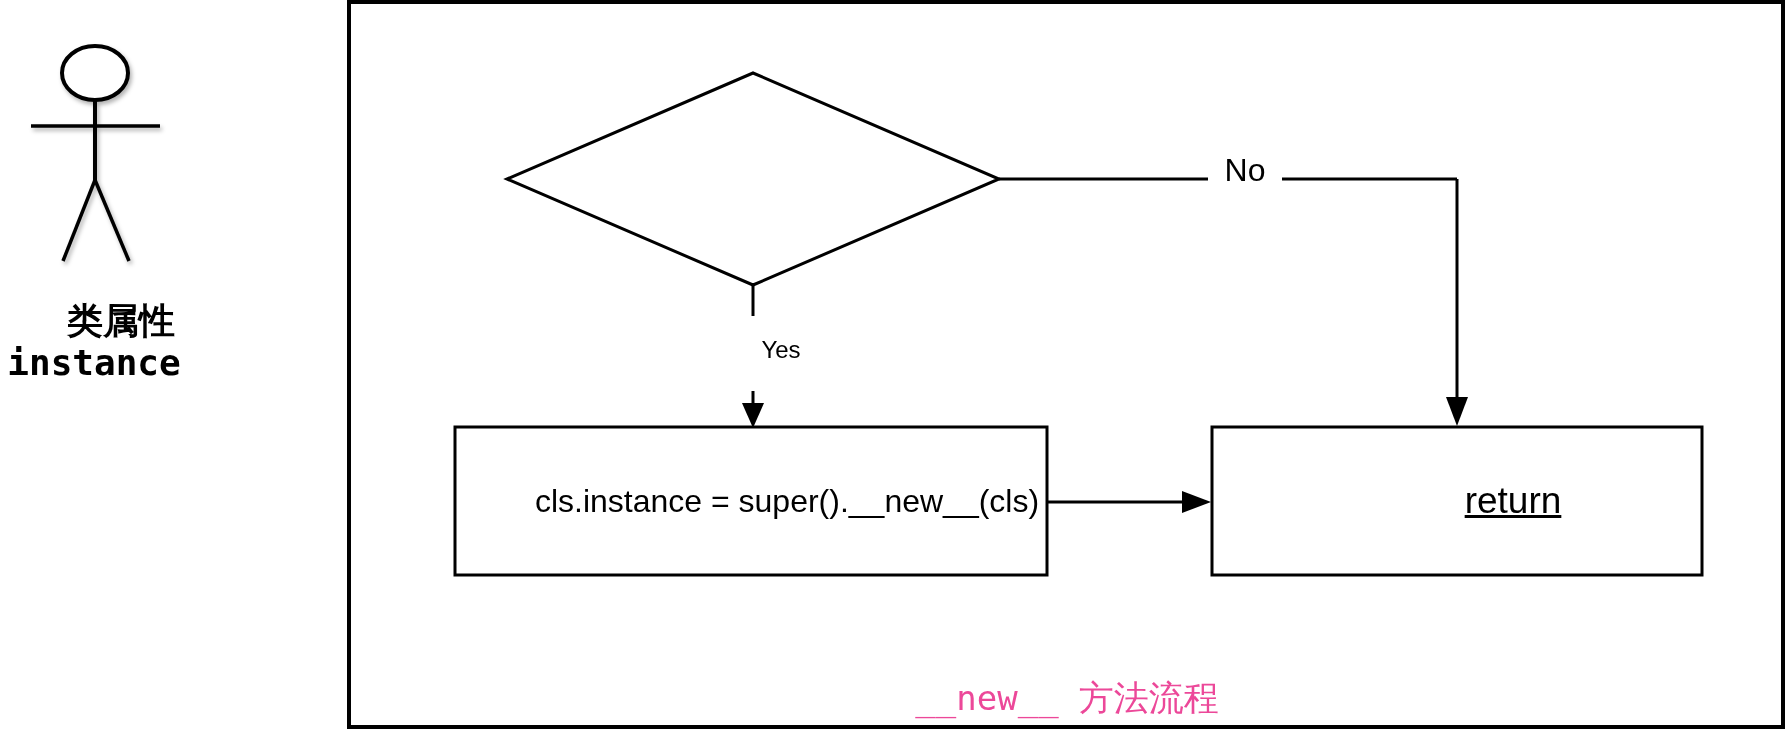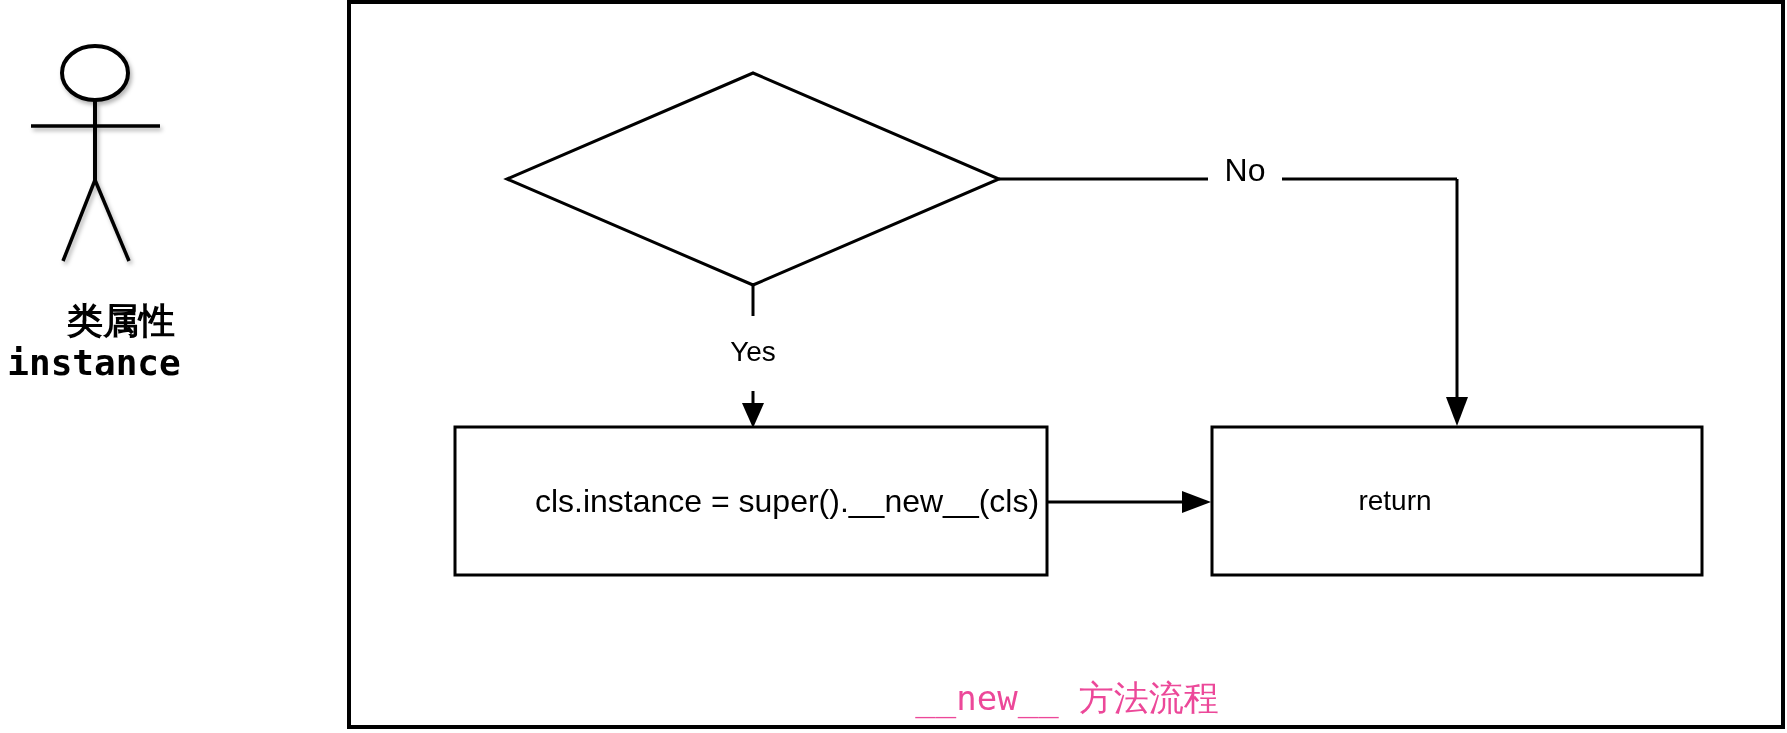--- a/index.html
+++ b/index.html
@@ -33,25 +33,25 @@
     left: 552px;
     top: 139px;
     width: 400px;
     text-align: center;
     font-size: 29px;
     line-height: 37px;
     font-family: "DejaVu Sans Mono", monospace;
   }
   
   .yes-label {
-    left: 693px;
+    left: 721px;
     top: 336px;
     width: 120px;
     text-align: center;
-    font-size: 28px;
+    font-size: 24px;
   }
   .no-label {
     left: 1185px;
     top: 152px;
     width: 120px;
     text-align: center;
     font-size: 32px;
   }
   
   .assign-label {
@@ -59,28 +59,29 @@
     top: 427px;
     width: 592px;
     height: 148px;
     display: flex;
     align-items: center;
     justify-content: center;
     font-size: 32px;
     padding-left: 36px;
   }
   .return-label {
-    left: 1150px;
+    left: 1268px;
     top: 427px;
     width: 490px;
     height: 148px;
     display: flex;
     align-items: center;
     justify-content: center;
-    font-size: 28px;
+    font-size: 37px;
+    text-decoration: underline;
   }
   .return-label .red { margin-left: 0.28em; }
   
   .caption {
     left: 817px;
     top: 675px;
     width: 500px;
     text-align: center;
     font-size: 35px;
     color: #ec4899;

